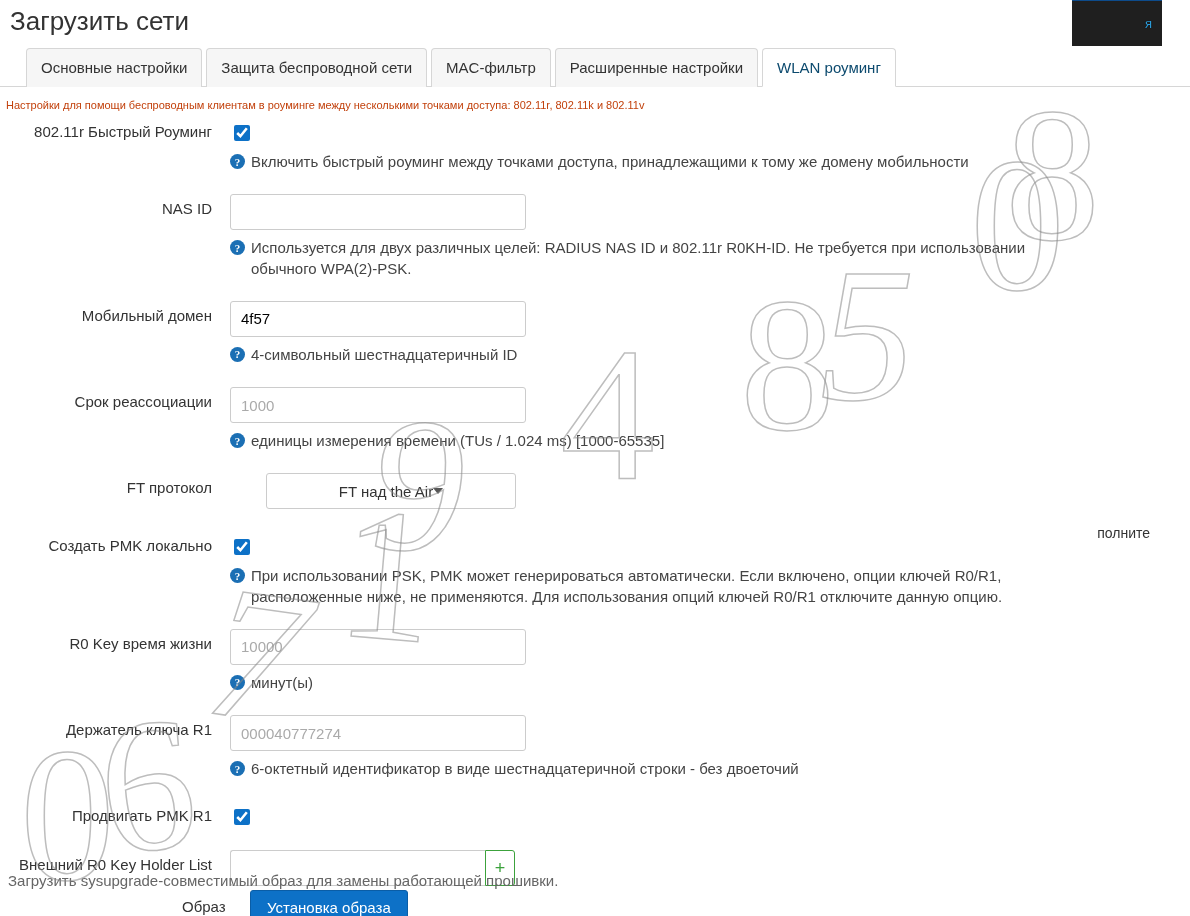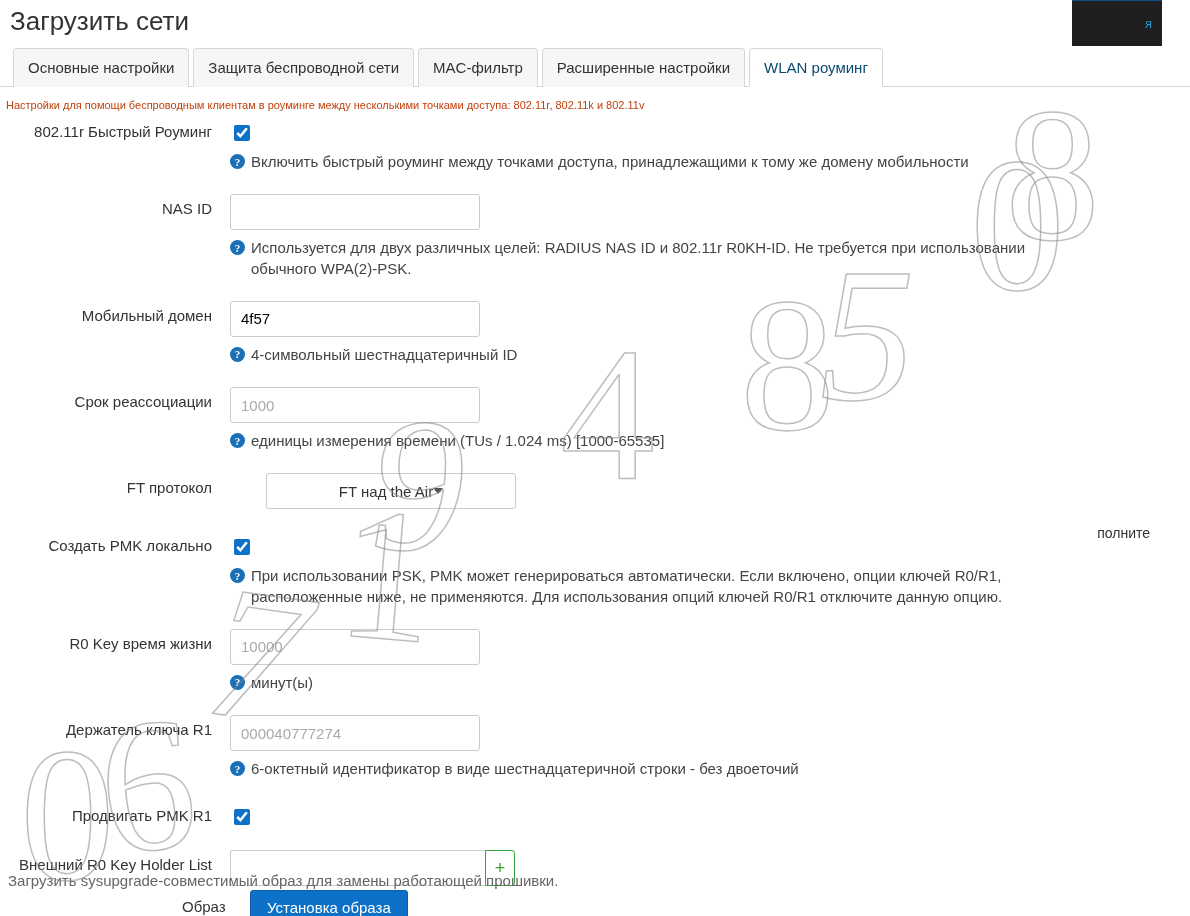--- a/index.html
+++ b/index.html
@@ -3,36 +3,36 @@
 <meta charset="utf-8">
 <style>
   * { box-sizing: border-box; }
   html, body { margin: 0; padding: 0; font-family: Arial, Helvetica, sans-serif; font-size: 15px; color: #333; background: #fafafa; }
   .page { width: 1190px; height: 916px; position: relative; overflow: hidden; background: #fff; }
   .titlebar-frag { position: absolute; right: 28px; top: 0; width: 90px; height: 46px; background: #1f1f1f; border-top: 1px solid #0d4b8b; display: flex; align-items: center; justify-content: flex-end; padding-right: 10px; }
   .titlebar-frag span { color: #2b9bd8; font-size: 13px; text-shadow: 0 0 1px #000; }
 
   h2.page-title { margin: 6px 0 10px 10px; font-weight: 400; font-size: 26px; color: #333; }
 
-  .tabs { display: flex; border-bottom: 1px solid #d6d6d6; padding-left: 13px; }
+  .tabs { display: flex; border-bottom: 1px solid #d6d6d6; padding-left: 26px; }
   .tab { padding: 10px 14px; border: 1px solid #d6d6d6; border-bottom: none; border-radius: 4px 4px 0 0; margin-right: 4px; background: #f6f6f6; font-size: 15px; cursor: pointer; position: relative; top: 1px; }
   .tab.active { background: #fff; border-bottom: 1px solid #fff; color: #0c4a6e; }
 
   .desc { margin: 12px 10px 6px 6px; font-size: 11px; color: #c2410c; }
 
   .form { padding-left: 10px; }
   .row { display: flex; align-items: flex-start; margin-bottom: 22px; }
   .label { width: 220px; text-align: right; padding-right: 18px; padding-top: 6px; font-size: 15px; color: #333; flex-shrink: 0; }
   .control { flex: 1; max-width: 860px; }
   .hint { display: flex; align-items: flex-start; margin-top: 8px; font-size: 15px; color: #444; }
   .info-icon { width: 15px; height: 15px; background: #1b6fb4; border-radius: 50%; color: #fff; font-size: 11px; font-weight: bold; display: flex; align-items: center; justify-content: center; flex-shrink: 0; margin-right: 6px; margin-top: 2px; font-family: Georgia, serif; }
   .hint-text { line-height: 1.35; }
 
   input[type=text].txt, .select {
-    width: 250px; height: 36px; border: 1px solid #ccc; border-radius: 3px;
+    width: 296px; height: 36px; border: 1px solid #ccc; border-radius: 3px;
     padding: 4px 10px; font-size: 15px; background: #fff;
   }
   input[type=text].txt::placeholder { color: #aaa; }
   .select { width: 250px; display: flex; align-items: center; justify-content: center; cursor: pointer; margin-left: 36px; }
   .caret { width: 0; height: 0; border-left: 5px solid transparent; border-right: 5px solid transparent; border-top: 6px solid #555; }
 
   input[type=checkbox] { width: 16px; height: 16px; margin-top: 8px; accent-color: #0d71c7; }
 
   .list-field { display: flex; }
   .list-input { width: 255px; height: 36px; border: 1px solid #ccc; border-right: none; border-radius: 3px 0 0 3px; }

